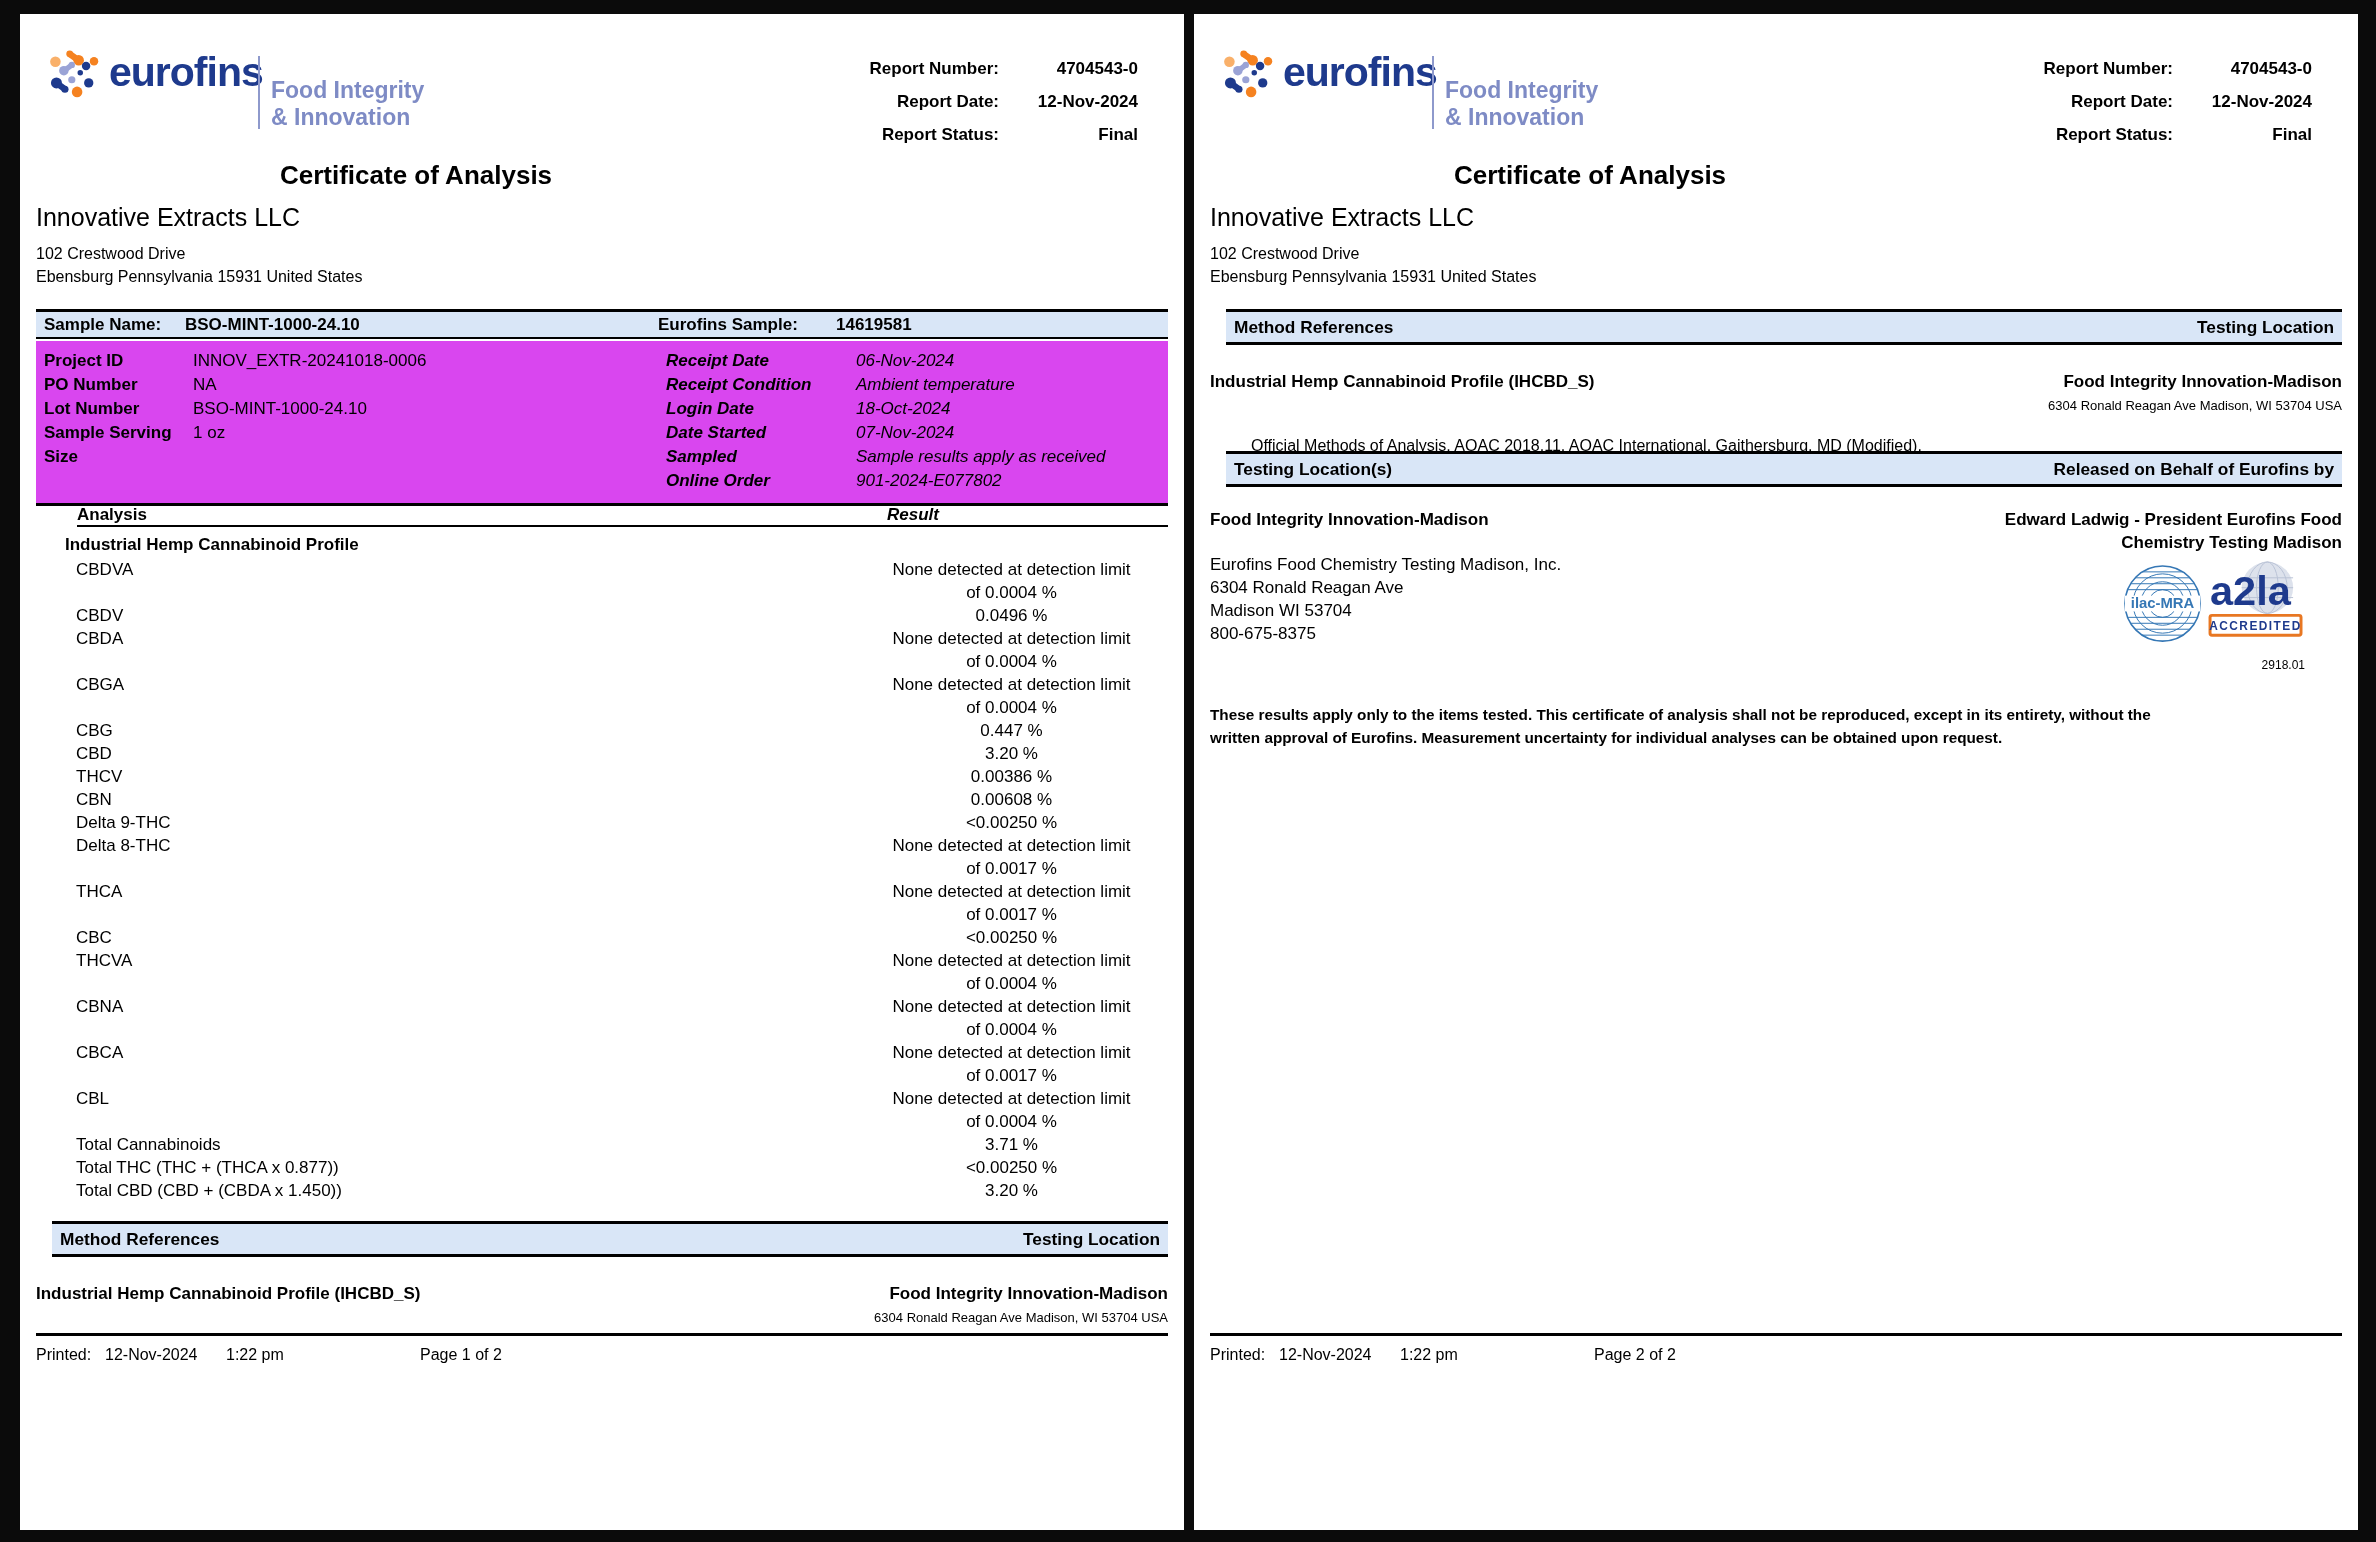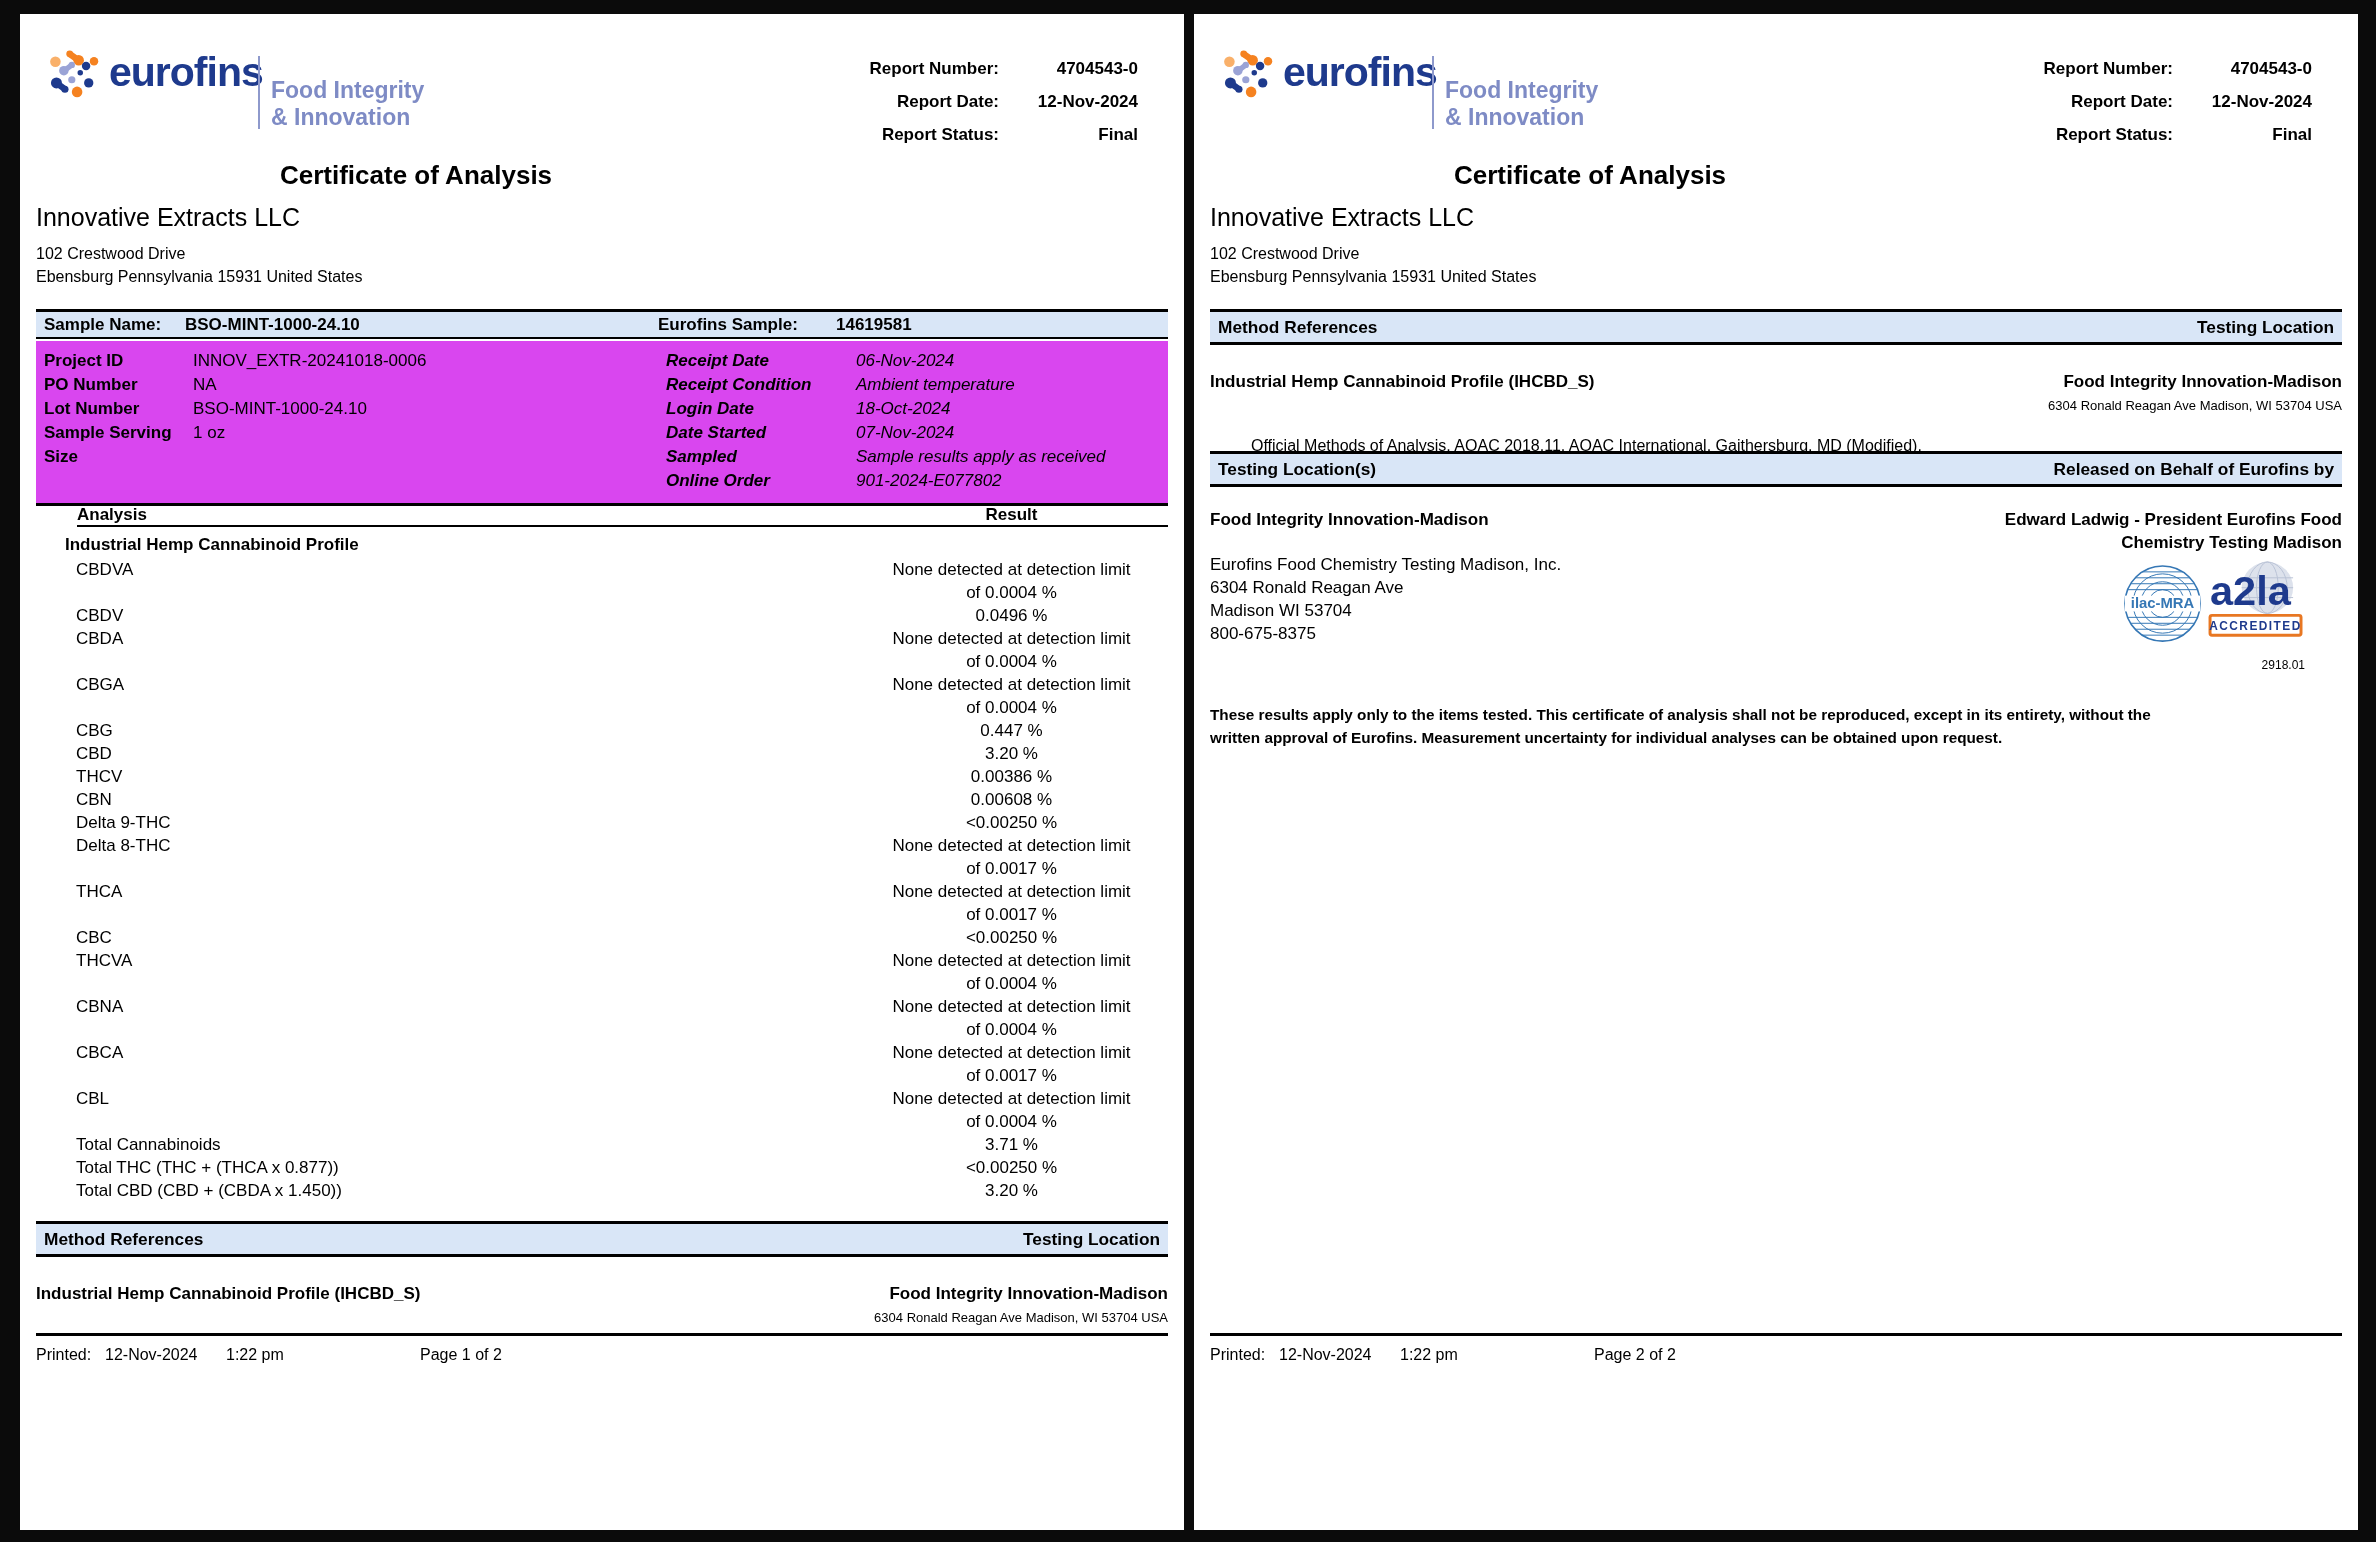--- a/index.html
+++ b/index.html
@@ -42,21 +42,21 @@
   .bar {
     position:absolute; left:16px; right:16px; top:295px; height:25px;
     border-top:3px solid #000; border-bottom:2px solid #000; background:#d9e6f7;
     display:flex; align-items:center; font-weight:bold;
   }
   .bar .c1 { width:141px; padding-left:8px; }
   .bar .c2 { width:473px; }
   .bar .c3 { width:178px; }
   .bar .c4 { flex:1; }
   .band {
-    position:absolute; left:16px; right:16px; height:36px;
+    position:absolute; left:32px; right:16px; height:36px;
     border-top:3px solid #000; border-bottom:3px solid #000; background:#d9e6f7;
     display:flex; align-items:center; justify-content:space-between;
     font-weight:bold; font-size:17.3px; padding:0; box-sizing:border-box;
   }
   .band .bl { padding-left:8px; }
   .band .br { padding-right:8px; }
 
   
   .info-block {
     position:absolute; left:16px; right:16px; top:327px; background:#d946ef;
@@ -68,21 +68,21 @@
   .irow .il { font-weight:bold; }
   .info-left .il { width:149px; flex-shrink:0; }
   .info-right .il { width:190px; flex-shrink:0; }
   .irow .iv { flex:1; }
 
   
   .analysis-head {
     position:absolute; left:57px; right:16px; top:489px; height:22px;
     border-bottom:2px solid #000; font-weight:bold;
   }
-  .result-head { position:absolute; left:810px; width:249px; text-align:center; top:0; }
+  .result-head { position:absolute; left:810px; width:249px; text-align:left; top:0;font-style:italic; }
   .group-title { position:absolute; left:45px; top:519px; font-weight:bold; }
   .rows { position:absolute; left:56px; right:48px; top:544px; }
   .arow { display:flex; align-items:flex-start; }
   .aname { flex:1; }
   .ares { width:249px; text-align:center; flex-shrink:0; }
 
   
   .method-band-p1 { top:1207px; }
   .mrow { position:absolute; left:16px; right:16px; }
   .p1-method-row { top:1268px; }

